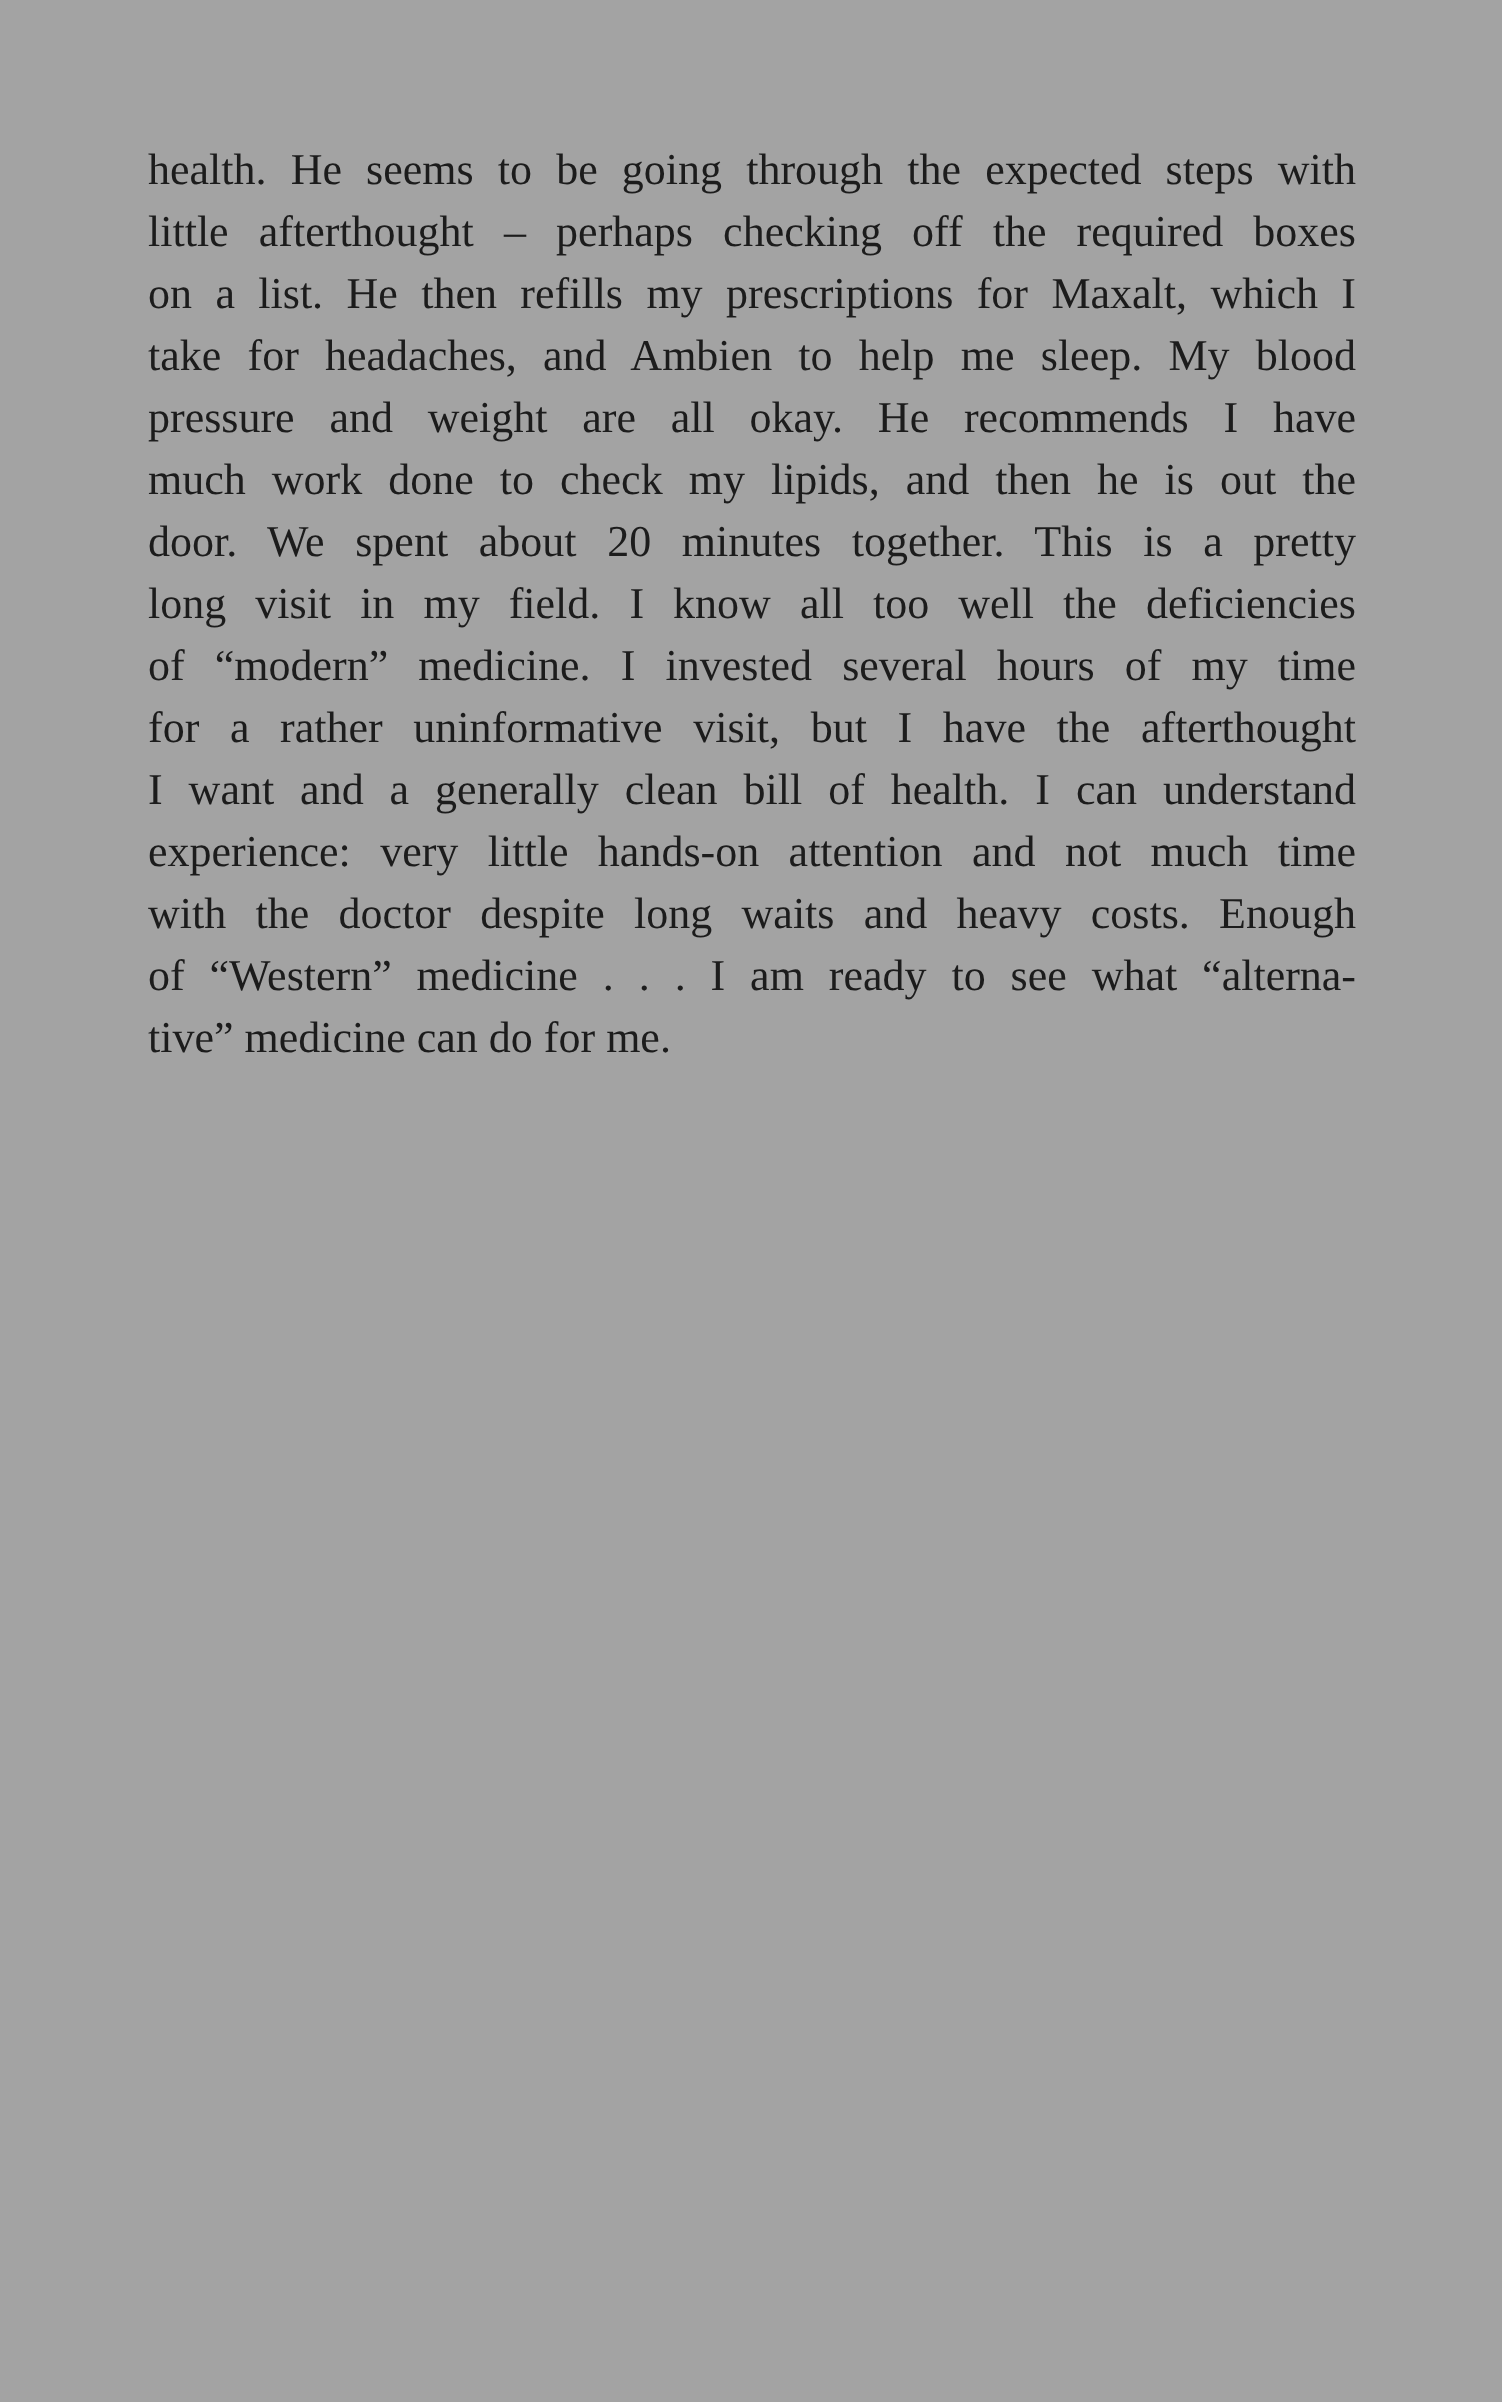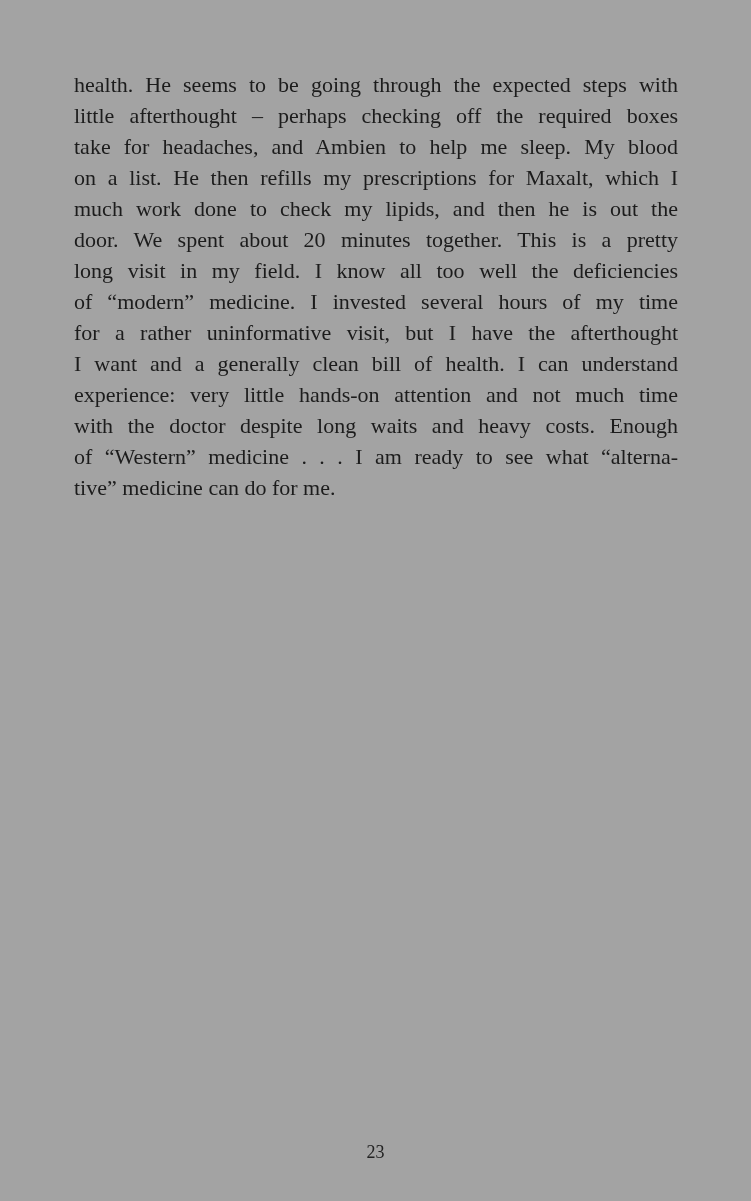--- a/index.html
+++ b/index.html
@@ -45,27 +45,27 @@
     color: #222222;
   }
 </style>
 </head>
 <body>
 
 <div class="sheet">
   <div class="text-block">
     <div class="line">health. He seems to be going through the expected steps with</div>
     <div class="line">little afterthought – perhaps checking off the required boxes</div>
+    <div class="line">on a list. He then refills my prescriptions for Maxalt, which I</div>
     <div class="line">take for headaches, and Ambien to help me sleep. My blood</div>
-    <div class="line">on a list. He then refills my prescriptions for Maxalt, which I</div>
+    <div class="line">pressure and weight are all okay. He recommends I have</div>
     <div class="line">much work done to check my lipids, and then he is out the</div>
     <div class="line">door. We spent about 20 minutes together. This is a pretty</div>
     <div class="line">long visit in my field. I know all too well the deficiencies</div>
     <div class="line">of “modern” medicine. I invested several hours of my time</div>
     <div class="line">for a rather uninformative visit, but I have the afterthought</div>
     <div class="line">I want and a generally clean bill of health. I can understand</div>
     <div class="line">experience: very little hands-on attention and not much time</div>
     <div class="line">with the doctor despite long waits and heavy costs. Enough</div>
     <div class="line">of “Western” medicine . . . I am ready to see what “alterna-</div>
     <div class="line last">tive” medicine can do for me.</div>
   </div>
-  <div class="folio">23</div>
 </div>
 
 </body></html>

